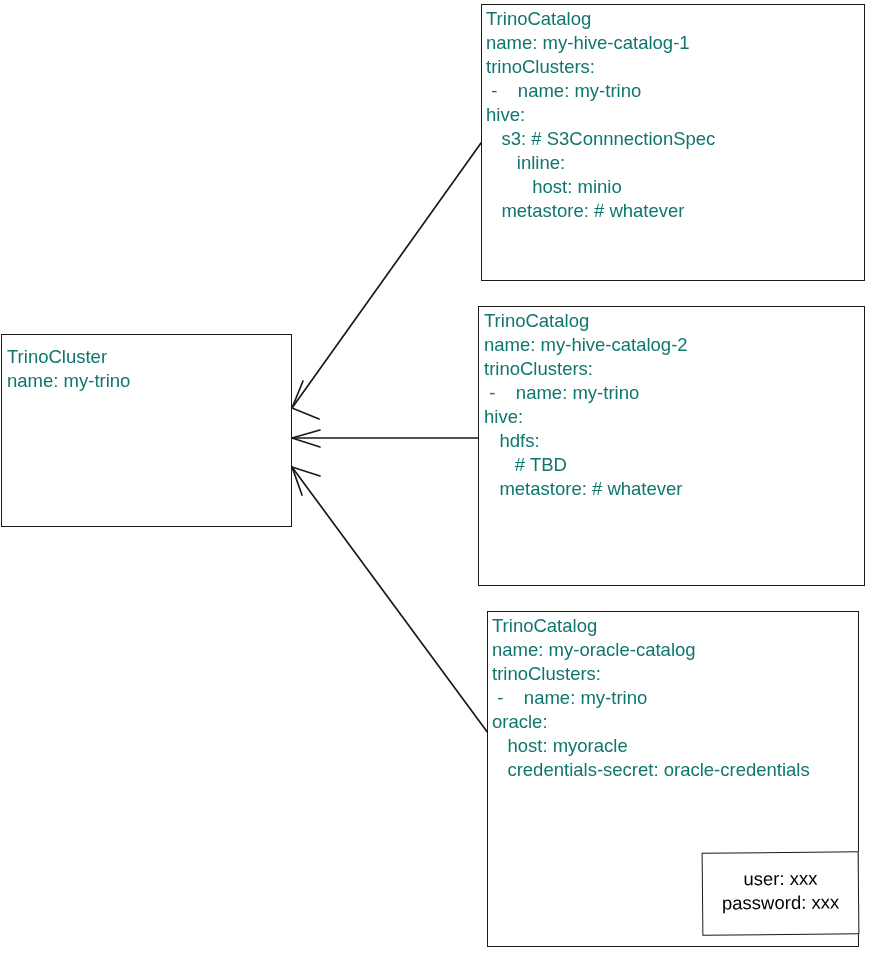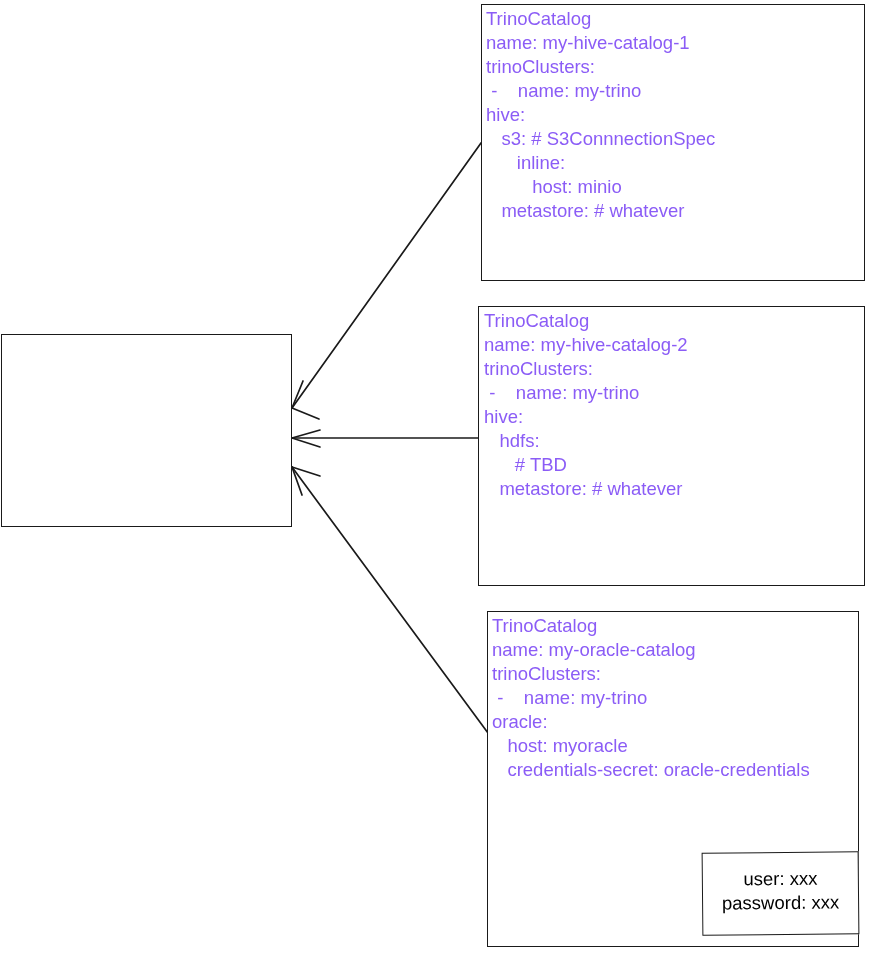--- a/index.html
+++ b/index.html
@@ -30,21 +30,21 @@
     position: absolute;
     background: #ffffff;
     border: 1.6px solid #1a1a1a;
     box-sizing: border-box;
   }
   .node-text {
     position: absolute;
     font-family: "Liberation Sans", sans-serif;
     font-size: 18.5px;
     line-height: 24px;
-    color: #8b5cf6;
+    color: #0f766e;
     white-space: pre;
     letter-spacing: 0px;
   }
   .secret-box {
     position: absolute;
     background: #ffffff;
     border: 1.7px solid #1a1a1a;
     box-sizing: border-box;
     transform: rotate(-0.55deg);
   }
@@ -88,20 +88,22 @@
       <g>
         <line x1="761" y1="818" x2="786" y2="853"></line>
         <line x1="786" y1="853" x2="778" y2="826"></line>
         <line x1="786" y1="853" x2="758" y2="843"></line>
       </g>
 
     </g>
   </svg>
 
   <div class="node-box" style="left:1px; top:334px; width:291px; height:193px;"></div>
+  <div class="node-text" style="left:7px; top:345px; width:280px;">TrinoCluster
+name: my-trino</div>
 
   <div class="node-box" style="left:481px; top:4px; width:384px; height:277px;"></div>
   <div class="node-text" style="left:486px; top:7px; width:375px;">TrinoCatalog
 name: my-hive-catalog-1
 trinoClusters:
  -    name: my-trino
 hive:
    s3: # S3ConnnectionSpec
       inline:
          host: minio

